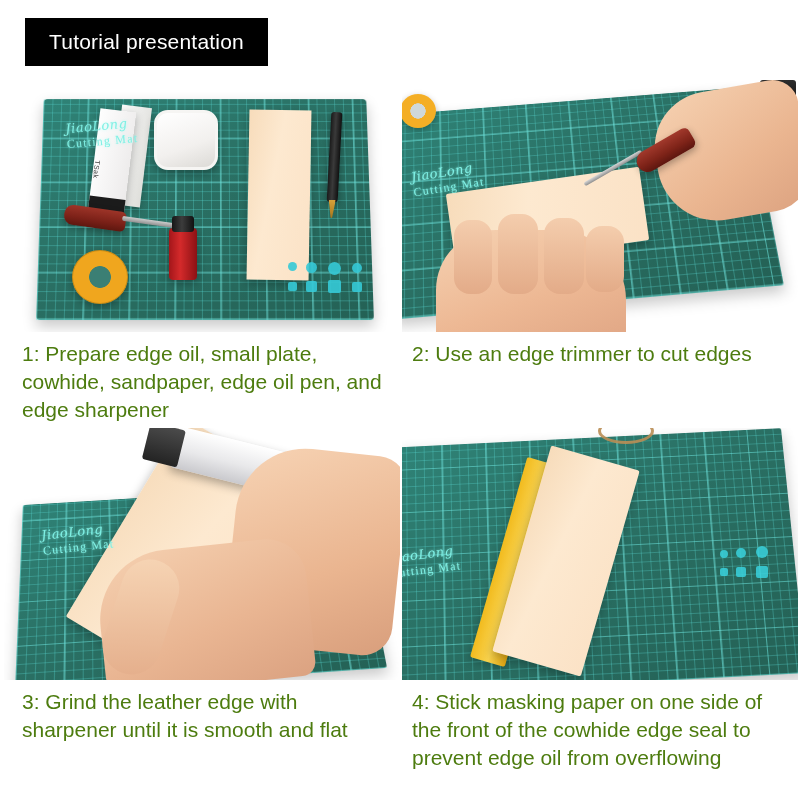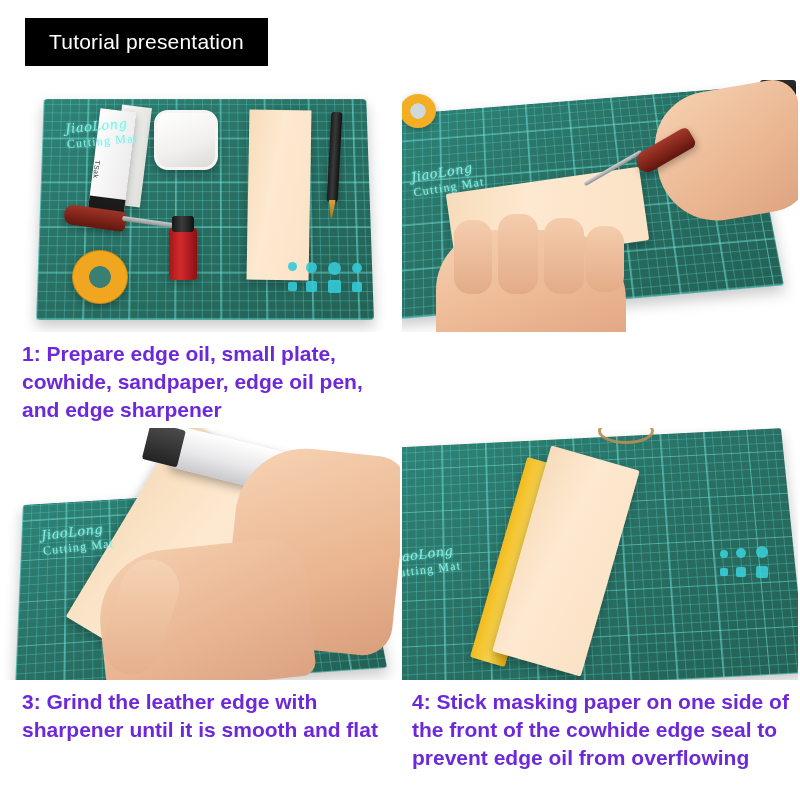--- a/index.html
+++ b/index.html
@@ -32,21 +32,21 @@
   .step-2 { left: 402px; top: 0px;   }
   .step-3 { left: 4px;   top: 348px; }
   .step-4 { left: 402px; top: 348px; }
 
   .photo {
     position: relative; width: 396px; height: 252px;
     background: #ffffff; overflow: hidden;
   }
   .caption {
     padding: 8px 4px 0 18px;
-    font-size: 21px; line-height: 1.33; color: #6d28d9; font-weight: bold;
+    font-size: 21px; line-height: 1.33; color: #4d7c0f;
   }
   .step-4 .caption, .step-2 .caption { padding-left: 10px; }
 
   
   .mat {
     position: absolute;
     background:
       repeating-linear-gradient(90deg, rgba(90,220,215,.30) 0 1px, transparent 1px 9px),
       repeating-linear-gradient(0deg, rgba(90,220,215,.30) 0 1px, transparent 1px 9px),
       linear-gradient(150deg, #2f8377 0%, #2a7064 45%, #246155 100%);
@@ -301,20 +301,21 @@
         <div class="p2-tool-shaft"></div>
         <div class="p2-tool-handle"></div>
         <div class="p2-hand-r"></div>
         <div class="p2-hand-l">
           <div class="p2-finger" style="left:18px;  top:-10px; width:38px; height:74px;"></div>
           <div class="p2-finger" style="left:62px;  top:-16px; width:40px; height:80px;"></div>
           <div class="p2-finger" style="left:108px; top:-12px; width:40px; height:76px;"></div>
           <div class="p2-finger" style="left:150px; top:-4px;  width:38px; height:66px;"></div>
         </div>
       </div>
+      <div class="caption">2: Use an edge trimmer to cut edges</div>
     </div>
 
     <div class="step step-3">
       <div class="photo p3">
         <div class="mat"></div>
         <div class="mat-brand">
           <span class="b1">JiaoLong</span>
           <span class="b2">Cutting Mat</span>
         </div>
         <div class="leather"></div>

